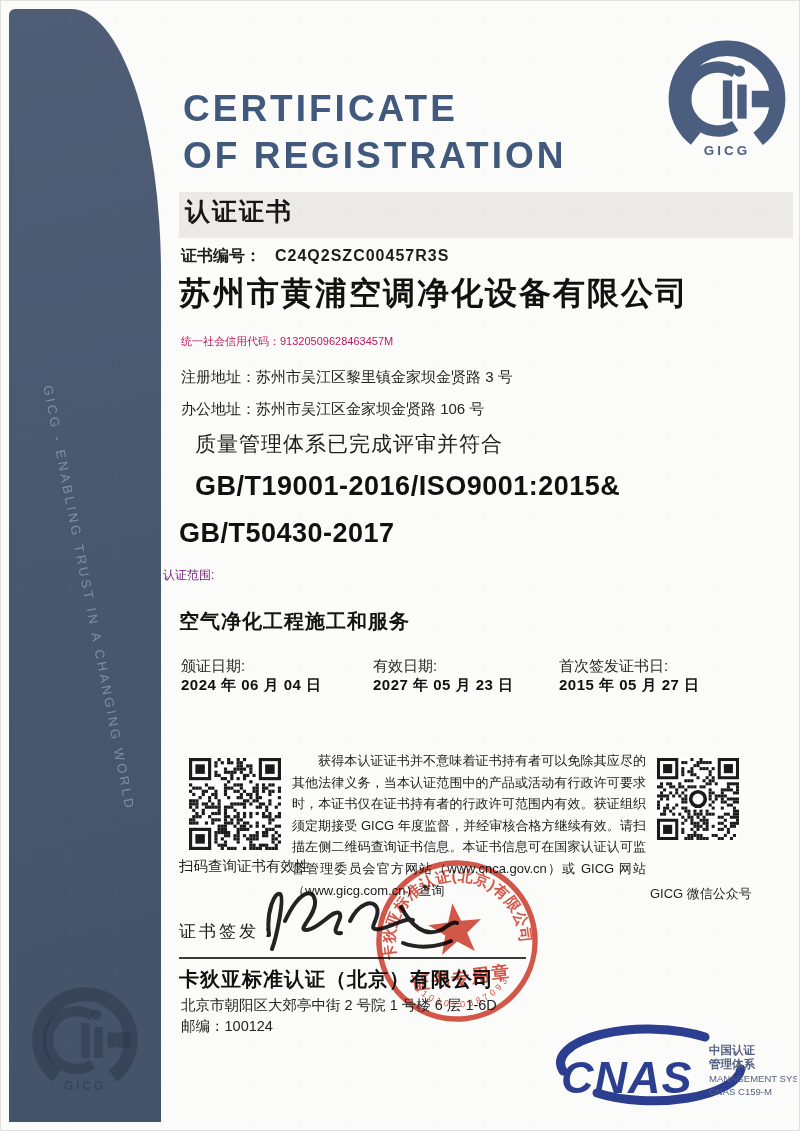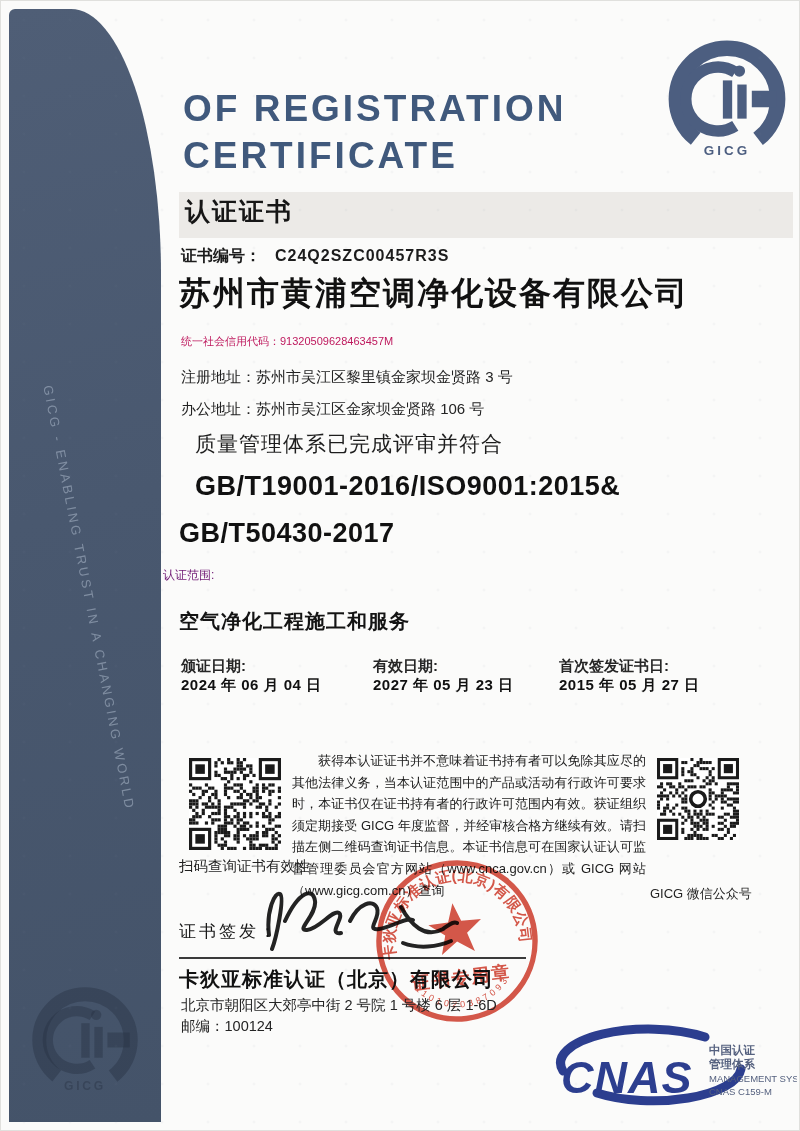--- a/index.html
+++ b/index.html
@@ -31,21 +31,21 @@
   .company{left:178px;top:271px;font-size:32px;font-weight:bold;letter-spacing:2px;color:#111;}
   .credit{top:333px;font-size:11px;color:#be185d;}
   .addr1{top:367px;font-size:15px;color:#232323;}
   .addr2{top:399px;font-size:15px;color:#232323;}
   .statement{left:178px;top:429px;font-size:21px;color:#1d1d1d;letter-spacing:1px;}
   .std1{left:178px;top:470px;font-size:27px;font-weight:bold;letter-spacing:.5px;color:#111;}
   .std2{left:178px;top:517px;font-size:27px;font-weight:bold;letter-spacing:.5px;color:#111;}
   .scope-label{left:162px;top:566px;font-size:12px;color:#701a75;}
   .scope{left:178px;top:607px;font-size:20px;font-weight:bold;letter-spacing:1px;color:#141414;}
   .date-col{position:absolute;top:656px;}
-  .date-col .lbl{font-size:15px;color:#262626;font-weight:bold;}
+  .date-col .lbl{font-size:15px;color:#262626;}
   .date-col .val{font-size:15px;font-weight:bold;letter-spacing:.5px;color:#101010;}
   .dc1{left:180px;} .dc2{left:372px;} .dc3{left:558px;}
   
   .qr-left{position:absolute;left:188px;top:757px;width:92px;height:92px;}
   .qr-left-label{position:absolute;left:178px;top:856px;font-size:14.5px;color:#1f1f1f;}
   .notice-p{position:absolute;left:291px;top:749px;width:354px;font-size:13px;line-height:21.6px;
         text-align:justify;text-indent:2em;color:#1b1b1b;font-weight:500;}
   .qr-right{position:absolute;left:656px;top:757px;width:82px;height:82px;}
   .qr-right-label{position:absolute;left:649px;top:884px;font-size:13px;color:#1f1f1f;}
   
@@ -67,22 +67,22 @@
 
   <div class="sidebar">
     <div class="sidebar-watermark">GICG - ENABLING TRUST IN A CHANGING WORLD</div>
     <svg class="emboss" viewBox="0 0 120 120">
       <use href="#gicg-sym"></use>
       <text x="60" y="114" text-anchor="middle" font-size="13" font-weight="bold" letter-spacing="3" fill="currentColor" stroke="none">GICG</text>
     </svg>
   </div>
 
   <div class="en-title">
+    <div>CERTIFICATE</div>
     <div>OF REGISTRATION</div>
-    <div>CERTIFICATE</div>
   </div>
 
   <svg class="gicg-logo" viewBox="0 0 120 120">
     <defs>
       <g id="gicg-sym" stroke="currentColor" fill="none">
         <circle cx="60" cy="60" r="49" stroke-width="15" stroke-dasharray="243 65" stroke-dashoffset="-109.5"></circle>
         <rect x="84" y="52" width="24" height="16" fill="currentColor" stroke="none"></rect>
         <path d="M 68 34 A 31 31 0 1 0 68 86" stroke-width="11"></path>
         <rect x="56" y="42" width="9" height="37" fill="currentColor" stroke="none"></rect>
         <circle cx="72" cy="33" r="5.5" fill="currentColor" stroke="none"></circle>

